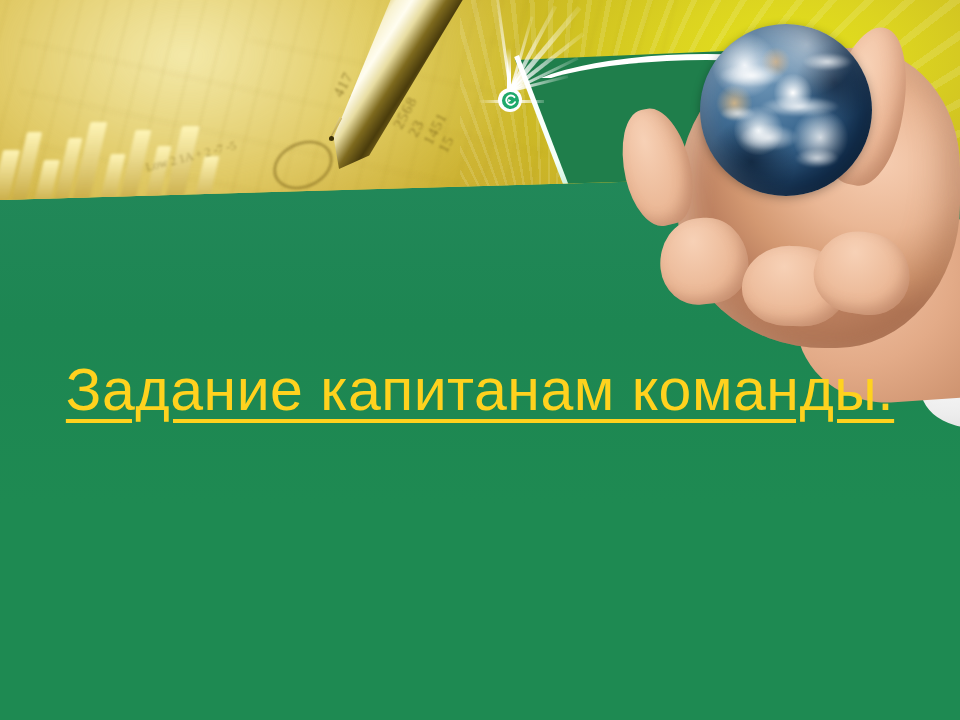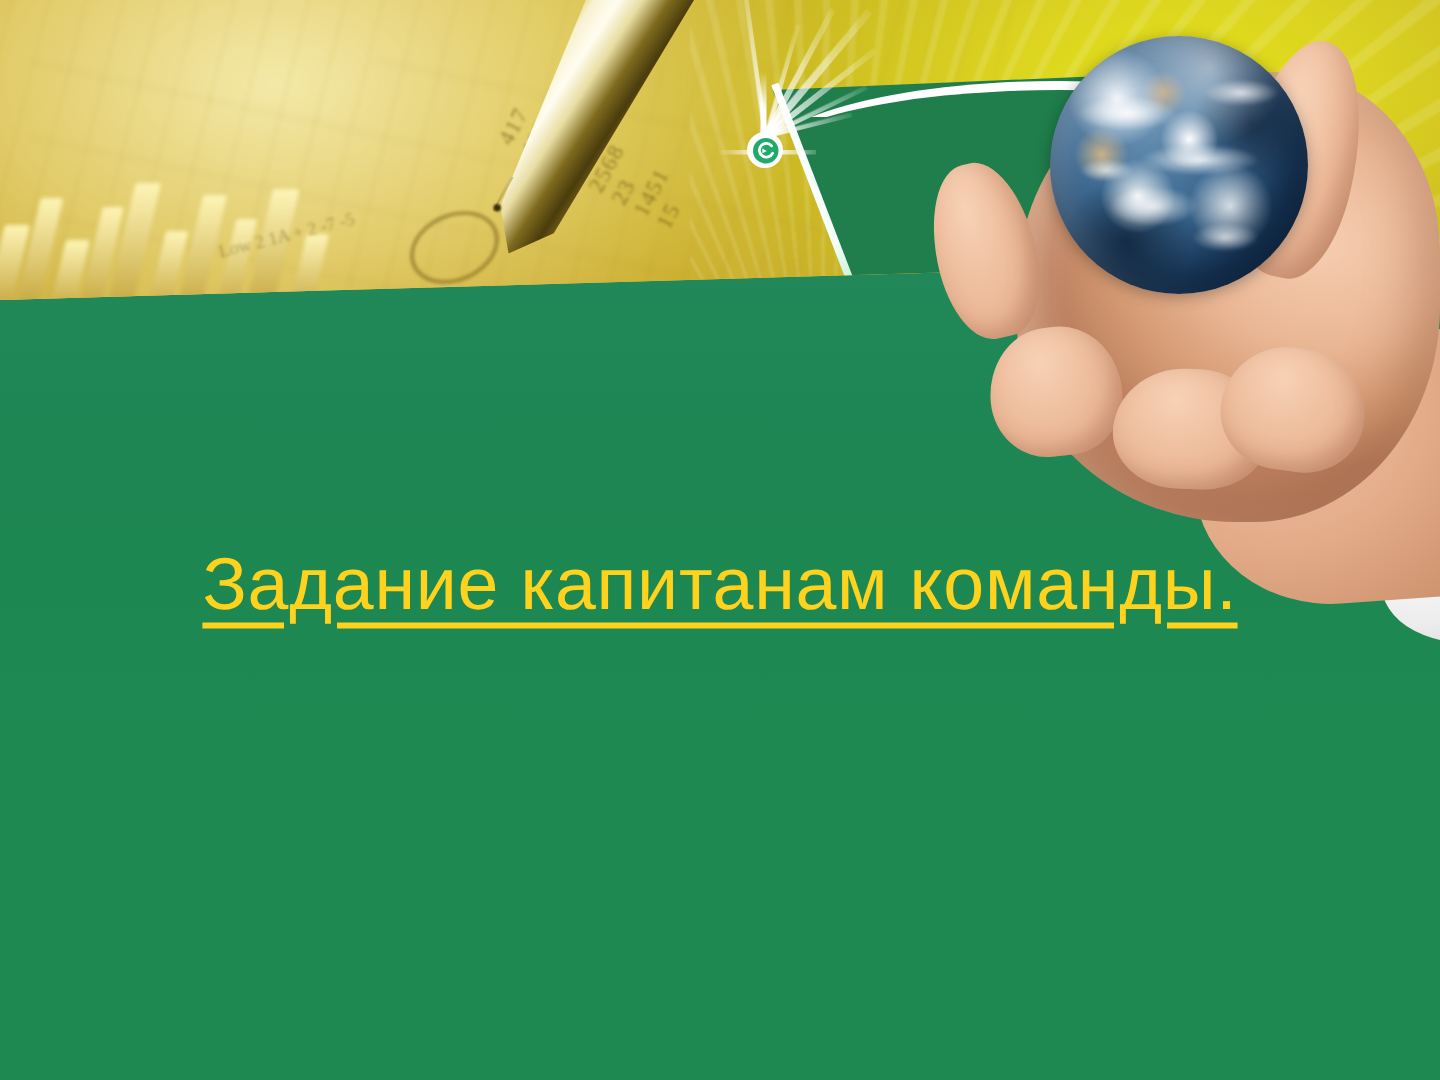--- a/index.html
+++ b/index.html
@@ -351,21 +351,21 @@
   .title-block {
     position: absolute;
     left: 0; top: 360px;
     width: 960px;
     text-align: center;
   }
   .title-text {
     display: inline-block;
     color: #ffd21e;
     font-family: "Liberation Sans", sans-serif;
-    font-size: 49px;
+    font-size: 59px;
     font-weight: 400;
     letter-spacing: 0.5px;
     line-height: 60px;
     text-decoration: underline;
     text-decoration-color: #ffd21e;
     text-decoration-thickness: 4px;
     text-underline-offset: 9px;
     white-space: nowrap;
   }
 </style>

